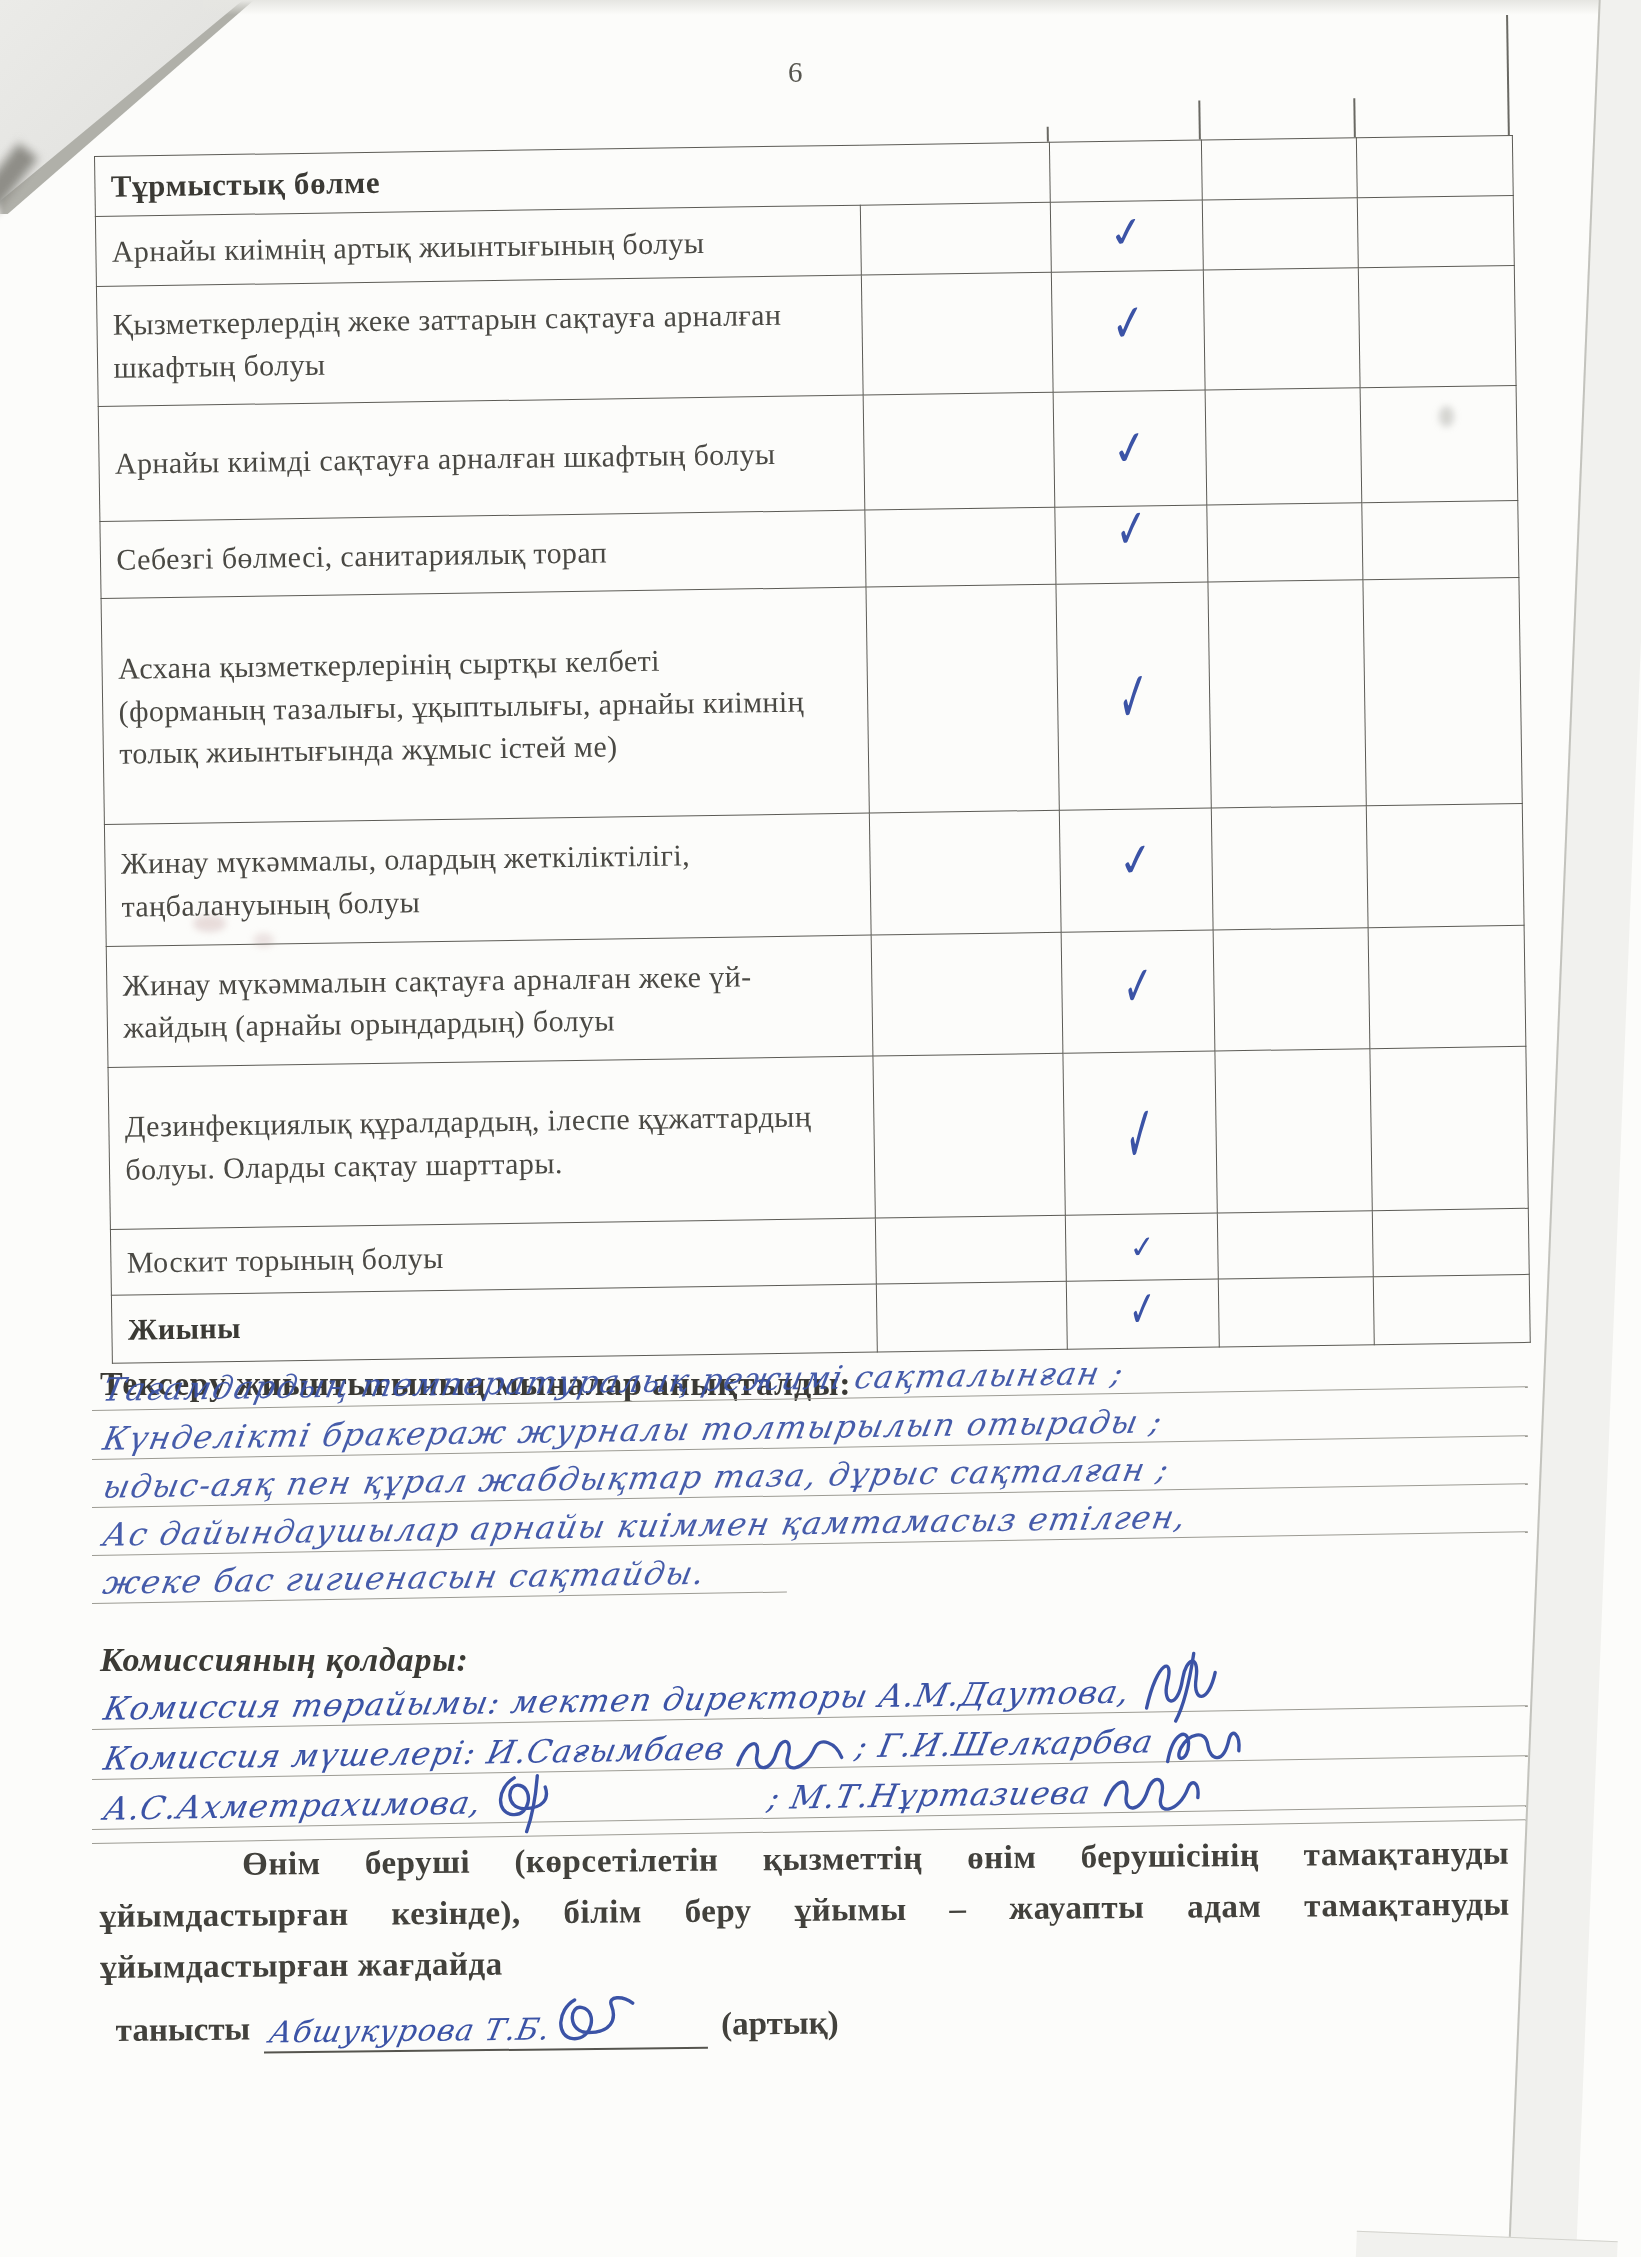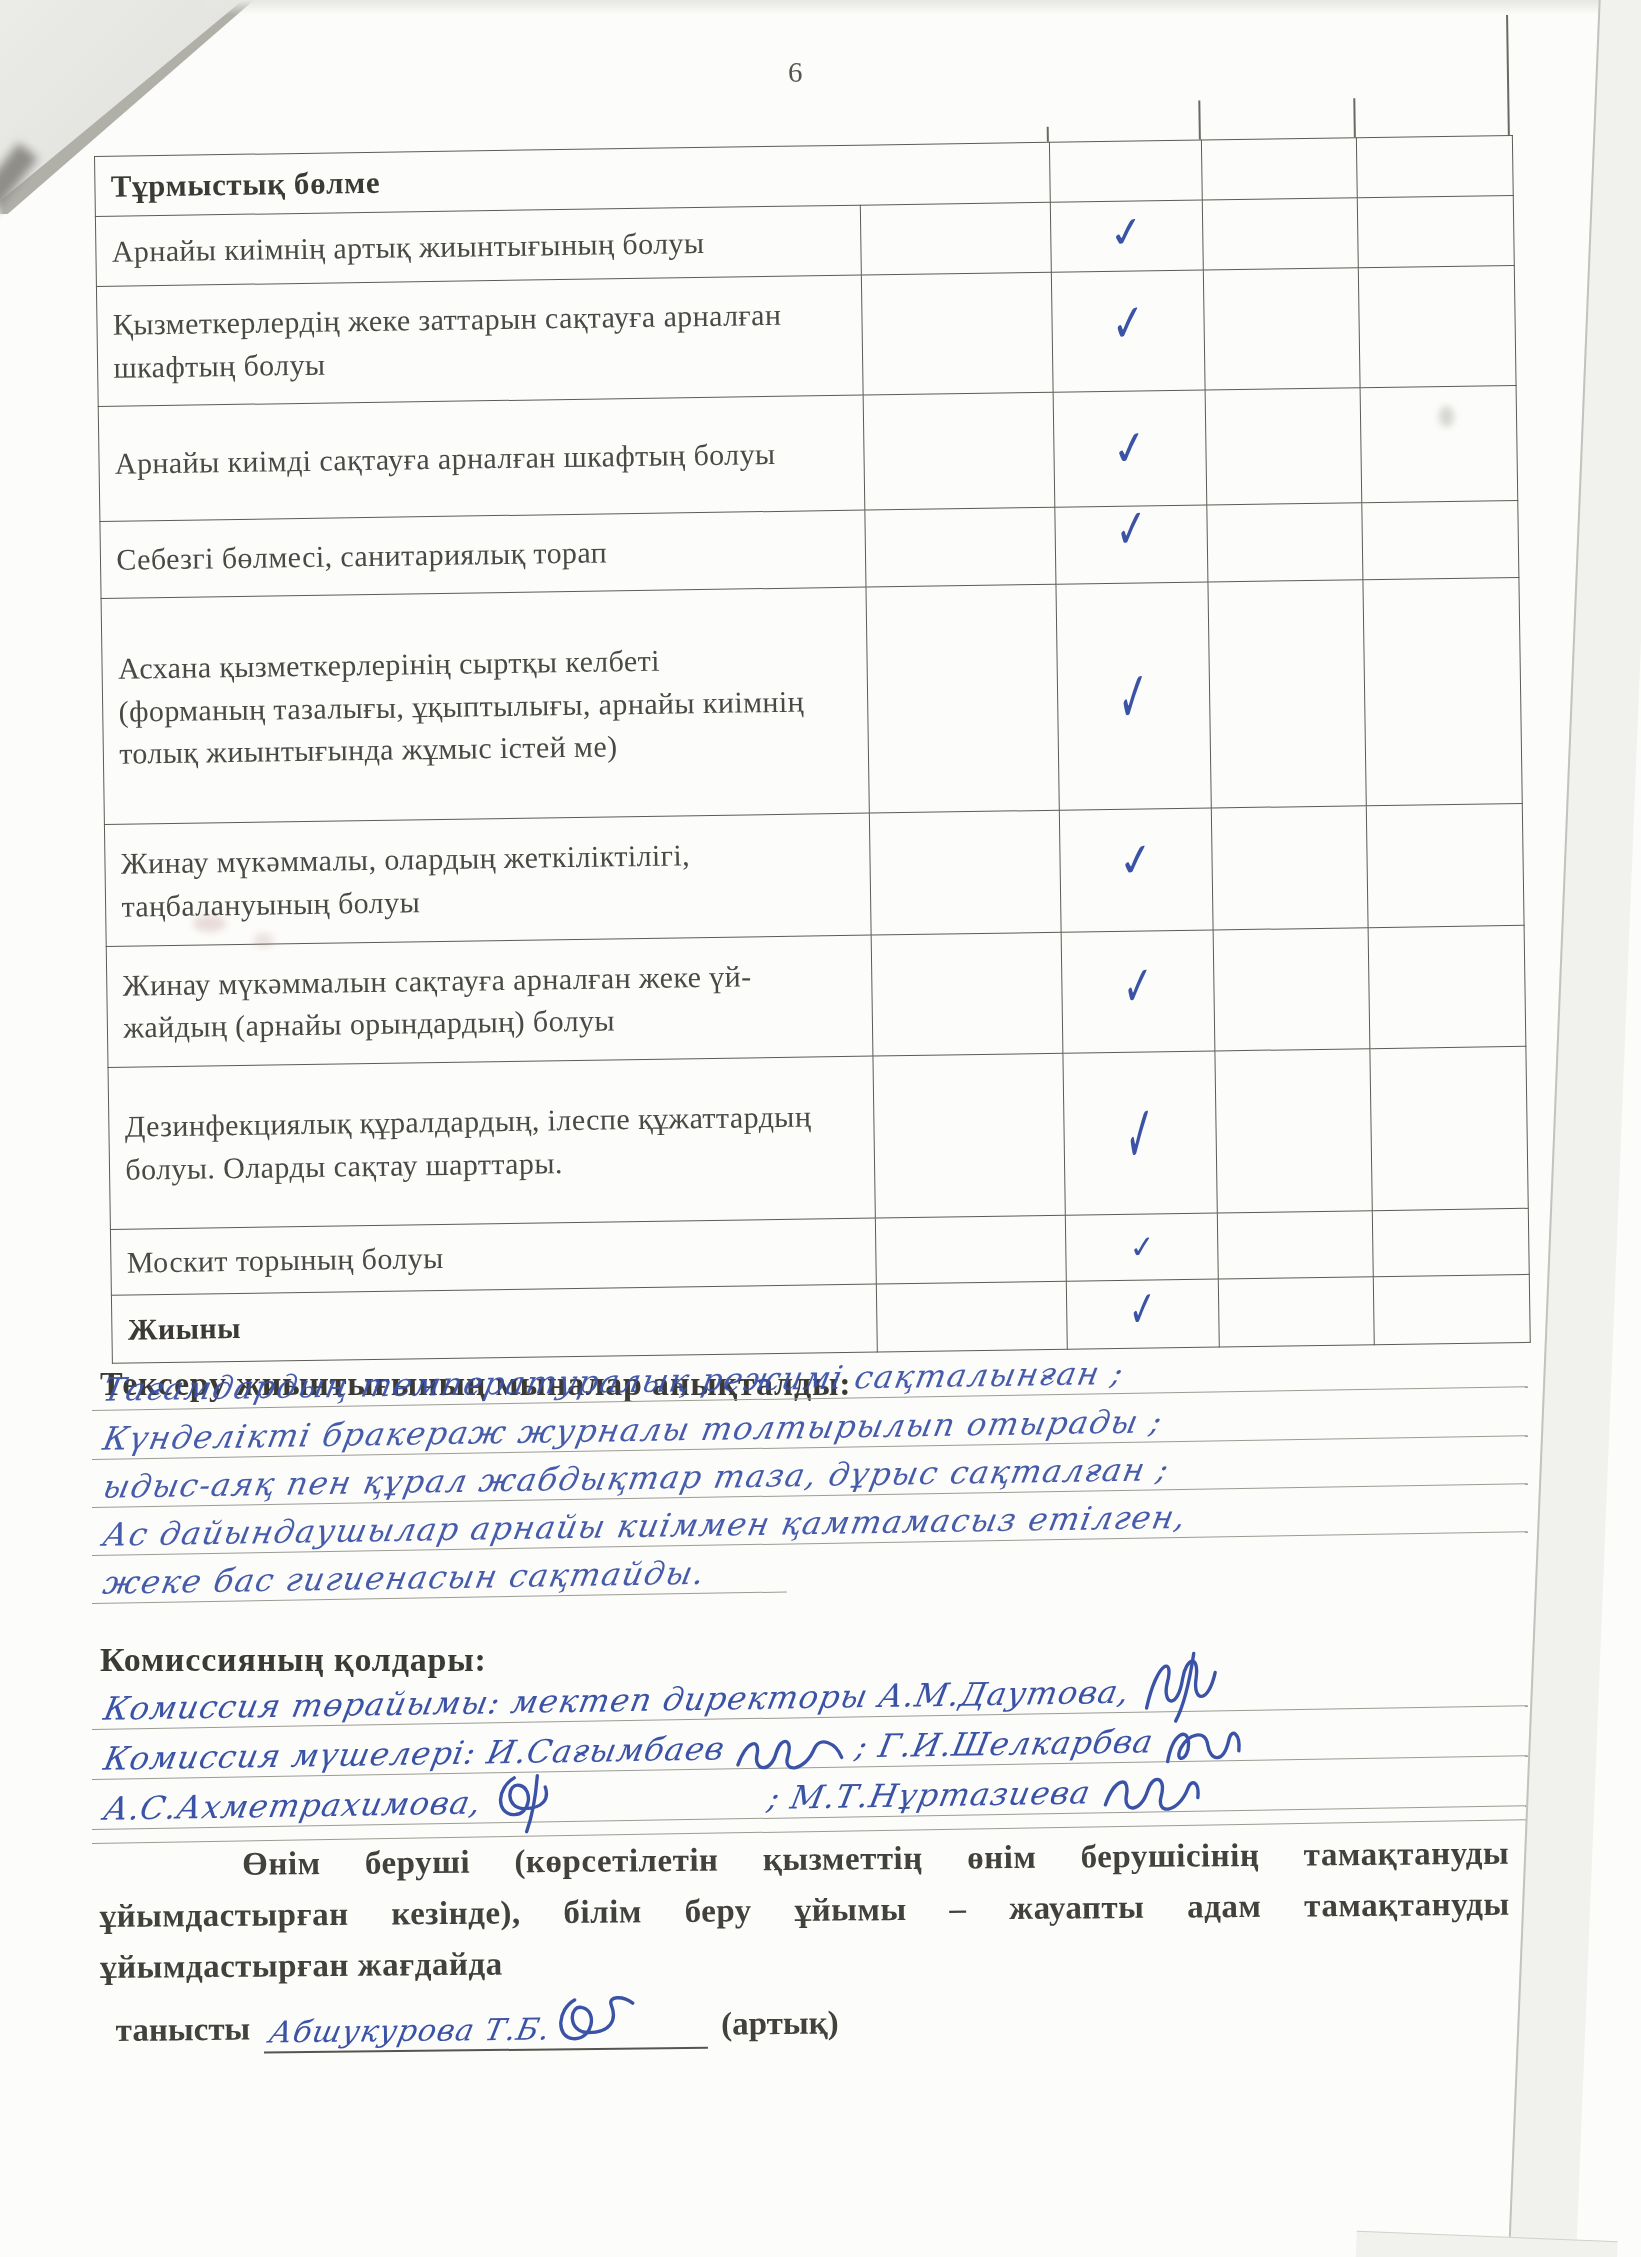--- a/index.html
+++ b/index.html
@@ -62,21 +62,21 @@
   .stub{position:absolute; width:1.9px; background:#6a6963;}
   .stub.a{left:953px; top:-15.4px; height:15.4px;}
   .stub.b{left:1105px; top:-39px; height:39px;}
   .stub.c{left:1260px; top:-39px; height:39px;}
   .stub.d{left:1414px; top:-120px; height:120px;}
 
   
   .heading{position:absolute; left:100px; font-weight:bold; font-size:34px; color:var(--print-bold);
     letter-spacing:0.8px; z-index:3;}
   .h-findings{top:1365px;}
-  .h-signatures{top:1641px;}
+  .h-signatures{top:1641px;font-style:italic;}
 
   
   .hline{position:absolute; left:92px; width:1436px; height:48px; border-bottom:1.9px solid var(--rule);
     transform:rotate(-0.95deg); transform-origin:left bottom; z-index:3; white-space:nowrap;}
   .hw{position:absolute; bottom:1px; left:11.6px; font-family:"DejaVu Serif",serif; font-style:italic;
     font-size:32px; letter-spacing:1.4px; color:var(--ink); transform:skewX(-12deg); opacity:.94;
     white-space:nowrap;}
   .f1{top:1363px;} .f2{top:1412px;} .f3{top:1460px;} .f4{top:1508px;} .f5{top:1556px; width:695px;}
   .s1{top:1682px;} .s2{top:1732px;} .s3{top:1782px;} .s4{top:1819px; height:25px;}
   .hw-row{position:absolute; bottom:-5.8px; left:11.6px; display:flex; align-items:flex-end; gap:7.7px;}

